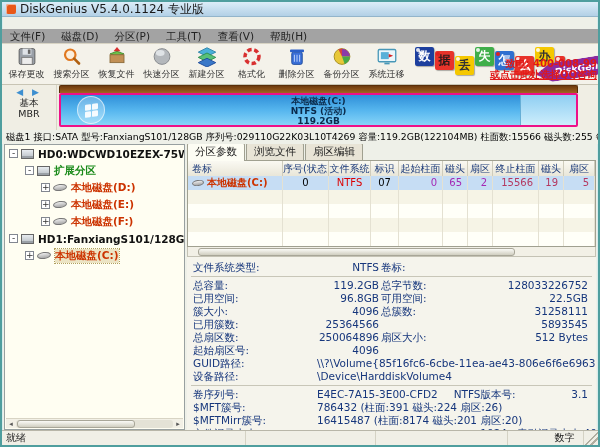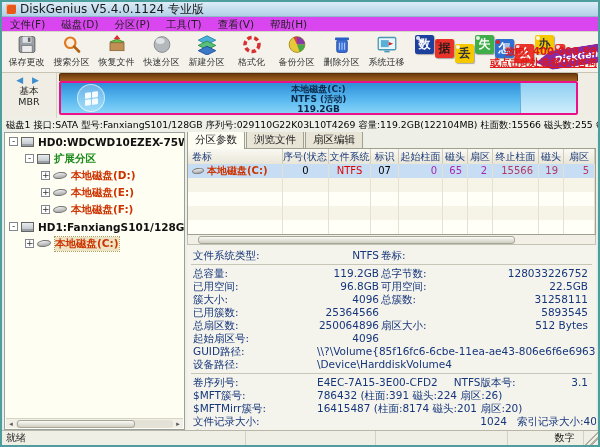--- a/index.html
+++ b/index.html
@@ -8,22 +8,22 @@
             box-shadow:inset 0 0 0 1px #d8ecec; display:flex; flex-direction:column; }
 
   
   .titlebar { height:15px; background:linear-gradient(180deg,#dcedf8,#b2d0e6);
               border-bottom:1px solid #93b5cb; display:flex; align-items:center; padding:0 4px; }
   .app-icon { width:10px; height:10px; background:#e85818; border-radius:2px; margin-right:4px;
               box-shadow:inset 1px 1px 0 rgba(255,255,255,.55); }
   .title-text { font-size:12px; color:#1a1a1a; line-height:14px; white-space:nowrap; }
 
   
-  .menubar { height:15px; background:#d946ef; border-bottom:1px solid #d8d4c4;
-             display:flex; align-items:center; font-size:10.5px; color:#222; }
+  .menubar { height:15px; background:#a3a3a3; border-bottom:1px solid #d8d4c4;
+             display:flex; align-items:center; font-size:10.5px; color:#222;margin-top:12px; }
   .menu-item { padding:0 8px; height:15px; line-height:15px; cursor:default; }
 
   
   .toolbar { height:41px; background:#f4f2ea; border-bottom:1px solid #c8c4b4;
              display:flex; align-items:stretch; padding-left:2px; position:relative; }
   .tbtn { width:45px; display:flex; flex-direction:column; align-items:center; justify-content:flex-start;
           padding-top:2px; cursor:default; }
   .tbtn svg { width:22px; height:21px; }
   .tbtn .tlbl { font-size:9px; color:#333; white-space:nowrap; margin-top:1px; }
 
@@ -206,36 +206,36 @@
       <span class="tlbl">新建分区</span>
     </div>
     <div class="tbtn">
       <svg viewBox="0 0 24 24">
         <circle cx="12" cy="12" r="8" fill="none" stroke="#d83030" stroke-width="4" stroke-dasharray="5 3"></circle>
       </svg>
       <span class="tlbl">格式化</span>
     </div>
     <div class="tbtn">
       <svg viewBox="0 0 24 24">
-        <circle cx="12" cy="12" r="9" fill="#e8c838" stroke="#a08818"></circle>
-        <path d="M12 12 L12 3 A9 9 0 0 1 21 12 Z" fill="#8a3aa8"></path>
-        <path d="M12 12 L21 12 A9 9 0 0 1 15 20.5 Z" fill="#48a848"></path>
-        <path d="M12 12 L8 3.9 A9 9 0 0 1 12 3 Z" fill="#d84040"></path>
-      </svg>
-      <span class="tlbl">备份分区</span>
-    </div>
-    <div class="tbtn">
-      <svg viewBox="0 0 24 24">
         <rect x="6" y="7" width="12" height="14" rx="2" fill="#3a6fd8" stroke="#1a4898"></rect>
         <rect x="4" y="4" width="16" height="3" rx="1" fill="#2a5fc8"></rect>
         <line x1="9" y1="10" x2="9" y2="18" stroke="#cfe0ff"></line>
         <line x1="12" y1="10" x2="12" y2="18" stroke="#cfe0ff"></line>
         <line x1="15" y1="10" x2="15" y2="18" stroke="#cfe0ff"></line>
       </svg>
       <span class="tlbl">删除分区</span>
+    </div>
+    <div class="tbtn">
+      <svg viewBox="0 0 24 24">
+        <circle cx="12" cy="12" r="9" fill="#e8c838" stroke="#a08818"></circle>
+        <path d="M12 12 L12 3 A9 9 0 0 1 21 12 Z" fill="#8a3aa8"></path>
+        <path d="M12 12 L21 12 A9 9 0 0 1 15 20.5 Z" fill="#48a848"></path>
+        <path d="M12 12 L8 3.9 A9 9 0 0 1 12 3 Z" fill="#d84040"></path>
+      </svg>
+      <span class="tlbl">备份分区</span>
     </div>
     <div class="tbtn">
       <svg viewBox="0 0 24 24">
         <rect x="2" y="4" width="20" height="14" rx="1.5" fill="#eaf6fa" stroke="#4898b8" stroke-width="1.5"></rect>
         <rect x="5" y="7" width="9" height="8" fill="#58b0d8"></rect>
         <polygon points="14,9 19,11 14,13" fill="#d82020"></polygon>
         <rect x="9" y="19" width="6" height="2" fill="#4898b8"></rect>
       </svg>
       <span class="tlbl">系统迁移</span>
     </div>

